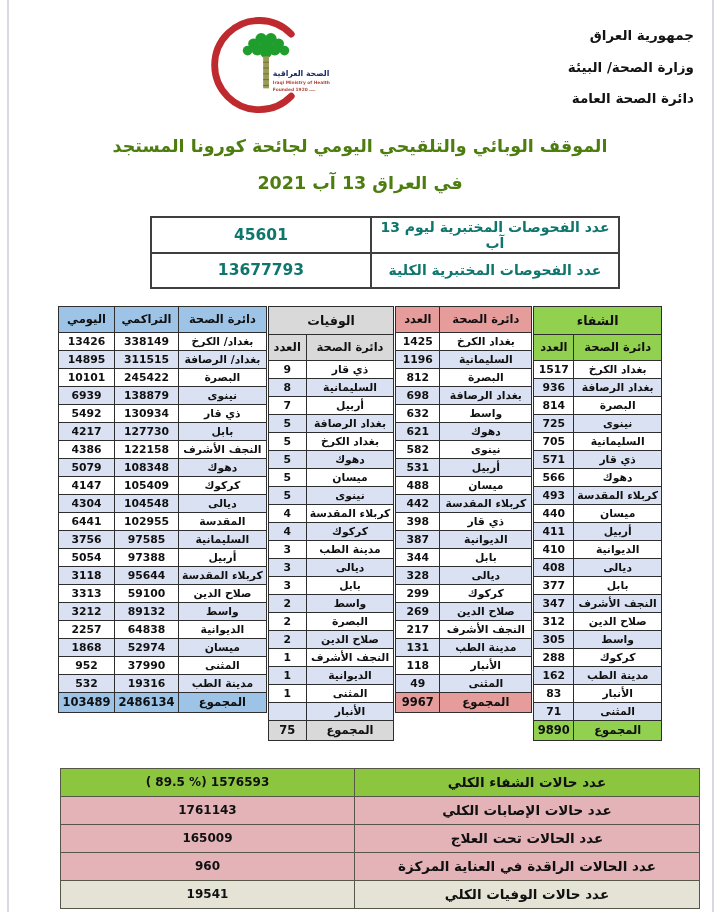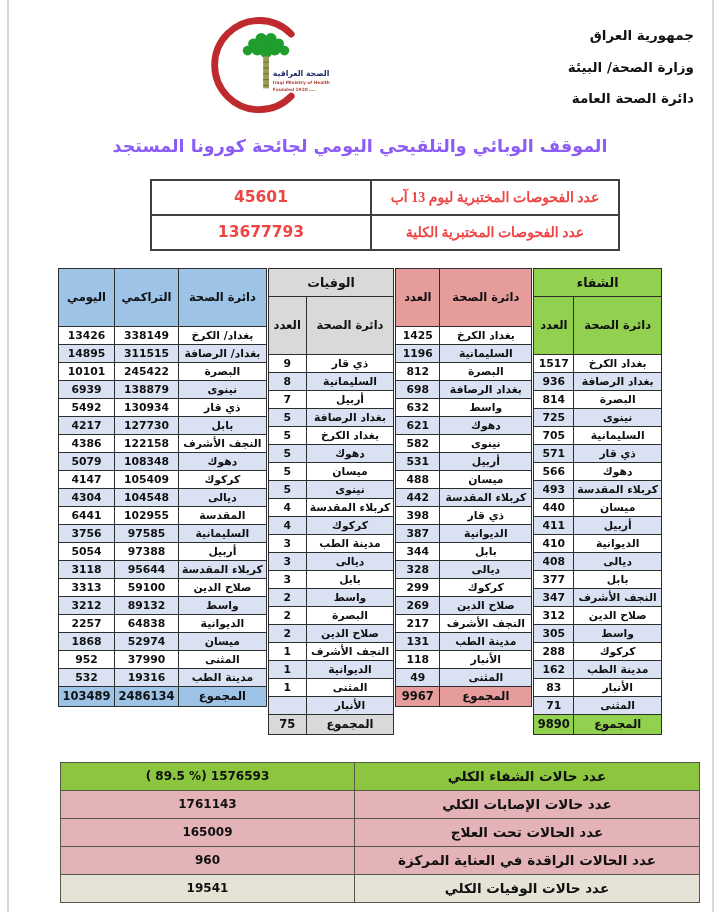--- a/index.html
+++ b/index.html
@@ -10,34 +10,34 @@
   .page-edge.right{right:6px;}
 
   
   .doc-header{display:flex;padding:14px 26px 0 26px;align-items:flex-start;}
   .hdr-english{width:225px;text-align:center;font-weight:bold;font-size:12.5px;color:#141414;line-height:1.6;padding-top:16px;}
   .hdr-english .kurdish{direction:rtl;font-size:12px;}
   .hdr-logo{flex:1;display:flex;justify-content:center;padding-top:2px;}
   .hdr-arabic{width:185px;text-align:right;direction:rtl;font-weight:bold;font-size:13.5px;color:#141414;line-height:2.35;padding-top:6px;}
 
   
-  .doc-title{direction:rtl;text-align:center;font-weight:bold;font-size:17.5px;color:#8b5cf6;line-height:2.1;margin-top:8px;}
+  .doc-title{direction:rtl;text-align:center;font-weight:bold;font-size:17.5px;color:#4d7c0f;line-height:2.1;margin-top:8px;}
 
   
   table.tests-box{border-collapse:collapse;margin:14px 0 0 150px;width:470px;direction:rtl;}
-  table.tests-box td{border:2px solid #3f3f3f;text-align:center;height:31px;font-weight:bold;color:#ef4444;}
-  table.tests-box td.t-label{width:53%;font-size:14px;font-family:Liberation Serif, serif;}
+  table.tests-box td{border:2px solid #3f3f3f;text-align:center;height:31px;font-weight:bold;color:#0f766e;}
+  table.tests-box td.t-label{width:53%;font-size:14px;}
   table.tests-box td.t-value{font-size:15.5px;direction:ltr;}
 
   
   .tables-strip{display:flex;direction:rtl;justify-content:space-between;align-items:flex-start;padding:0 58px;margin-top:17px;}
   table.stat-table{border-collapse:collapse;font-weight:bold;direction:rtl;}
   table.stat-table th,table.stat-table td{border:1px solid #2e2e2e;text-align:center;color:#101010;}
   table.stat-table tr.tbl-title th{background:var(--hdr);font-size:12.5px;height:27px;padding:0 4px;}
-  table.stat-table tr.tbl-cols th{background:var(--hdr);font-size:11.5px;height:25px;padding:16px 3px;}
+  table.stat-table tr.tbl-cols th{background:var(--hdr);font-size:11.5px;height:25px;padding:0 3px;}
   table.stat-table tbody td{font-size:10.8px;height:16px;padding:0.5px 3px;white-space:nowrap;}
   table.stat-table tbody tr:nth-child(even){background:var(--stripe,#D9E1F2);}
   table.stat-table tfoot td{background:var(--hdr);font-size:11.5px;height:19px;padding:0 3px;}
   td.num{direction:ltr;}
 
   
   table.totals{border-collapse:collapse;margin:27px 0 0 60px;width:640px;direction:rtl;}
   table.totals td{border:1.5px solid #565749;text-align:center;height:25px;font-weight:bold;color:#101010;}
   table.totals td.s-label{width:54%;font-size:13.5px;}
   table.totals td.s-value{font-size:12px;direction:ltr;}
@@ -82,20 +82,21 @@
 
     <div class="hdr-arabic">
       <div>جمهورية العراق</div>
       <div>وزارة الصحة/ البيئة</div>
       <div>دائرة الصحة العامة</div>
     </div>
   </header>
 
   <div class="doc-title">
     <div>الموقف الوبائي والتلقيحي اليومي لجائحة كورونا المستجد</div>
+    <div>في العراق  13  آب  2021</div>
   </div>
 
   <table class="tests-box">
     <tbody id="tests-body">
         <tr>
           <td class="t-label">عدد الفحوصات المختبرية  ليوم 13 آب</td>
           <td class="t-value">45601</td>
         </tr>
         <tr>
           <td class="t-label">عدد الفحوصات المختبرية الكلية</td>

